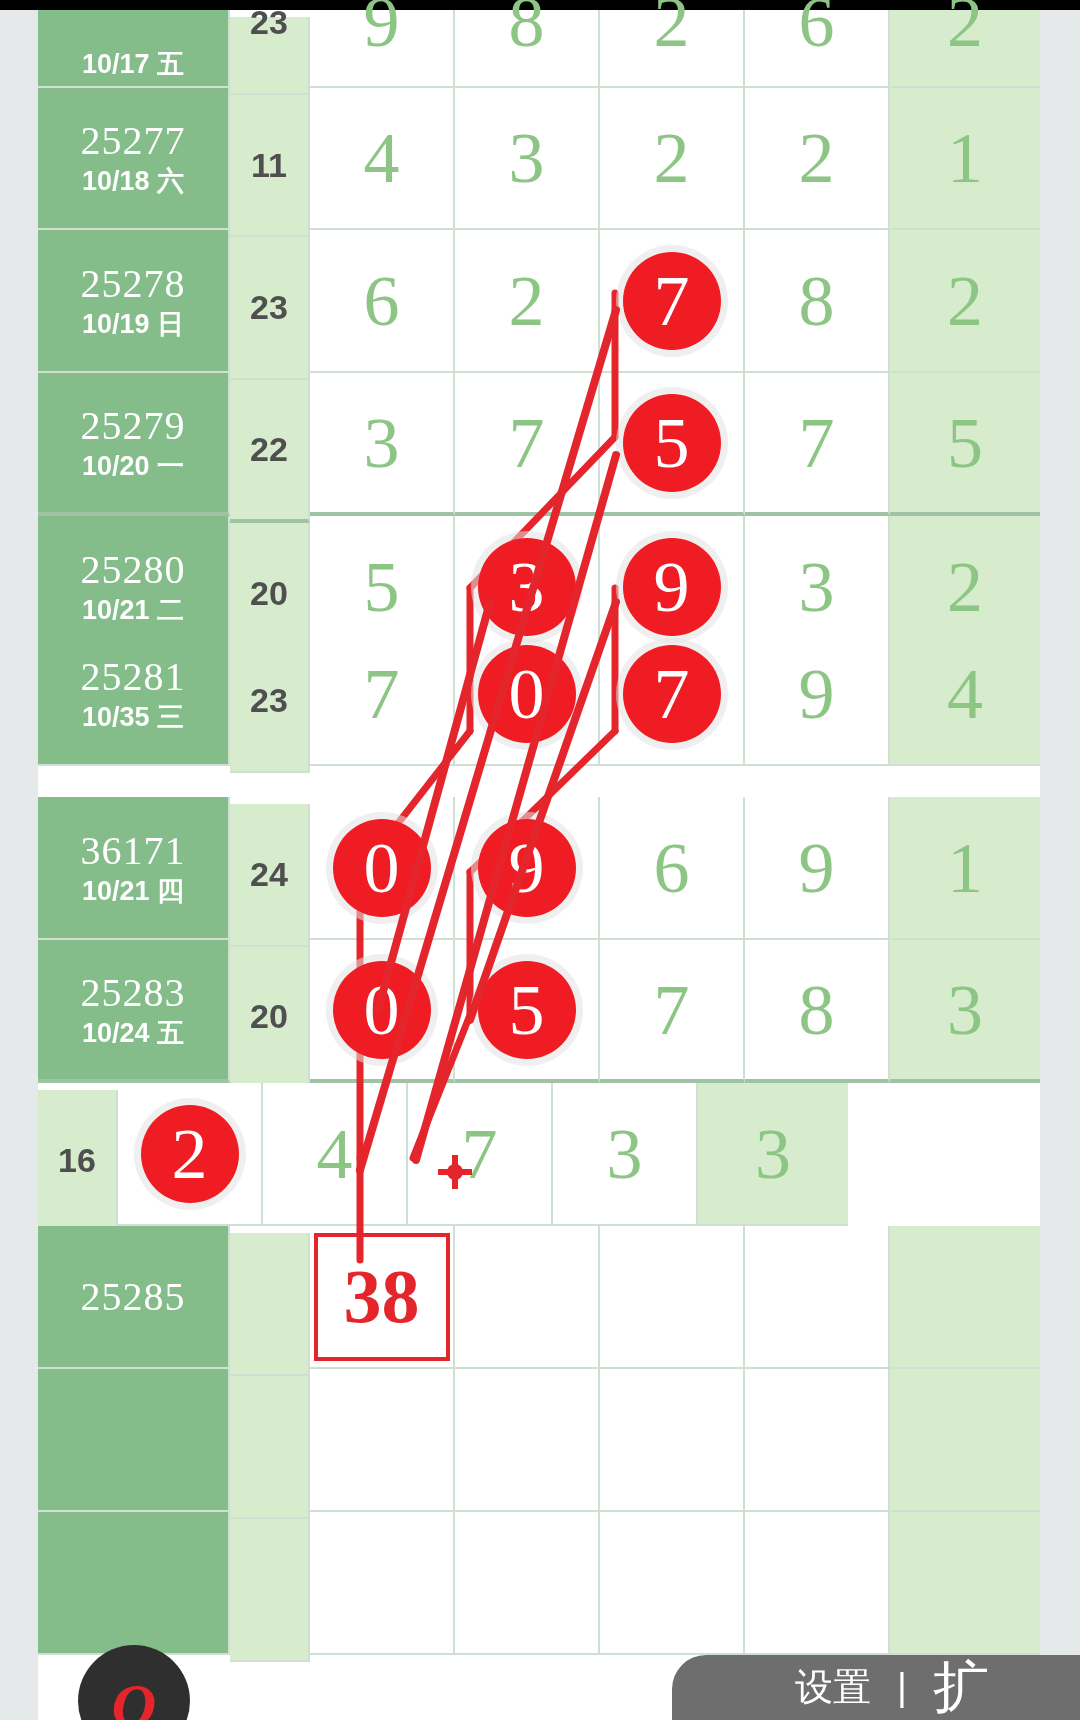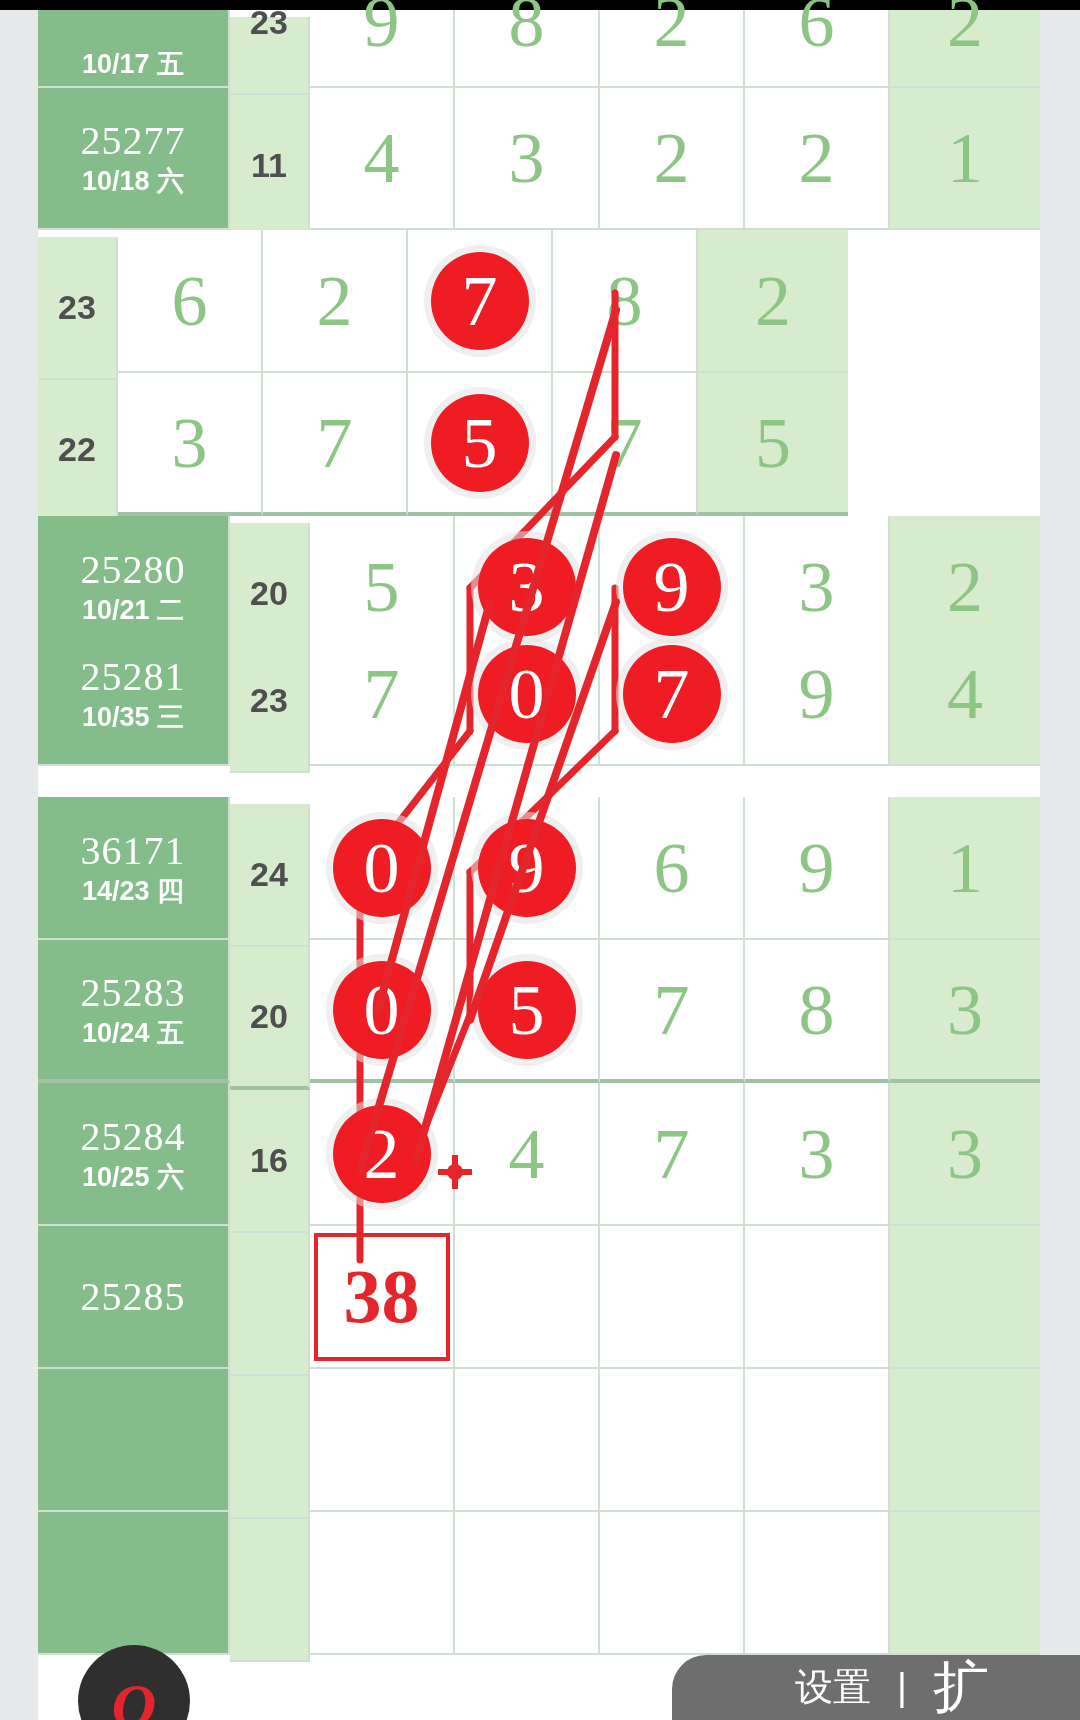--- a/index.html
+++ b/index.html
@@ -264,20 +264,24 @@
       </div>
       <div class="cell c-d4" style="height:142px">
         <span class="digit">2</span>
       </div>
       <div class="cell c-last" style="height:142px">
         <span class="digit last">1</span>
       </div>
     </div>
 
     <div class="row" style="height:143px">
+      <div class="cell c-issue" style="height:143px">
+        <div class="issue-no">25278</div>
+        <div class="issue-date">10/19 日</div>
+      </div>
       <div class="cell c-sum" style="height:143px">
         <span class="sum-txt">23</span>
       </div>
       <div class="cell c-d1" style="height:143px">
         <span class="digit">6</span>
       </div>
       <div class="cell c-d2" style="height:143px">
         <span class="digit">2</span>
       </div>
       <div class="cell c-d3" style="height:143px">
@@ -288,20 +292,24 @@
       </div>
       <div class="cell c-d4" style="height:143px">
         <span class="digit">8</span>
       </div>
       <div class="cell c-last" style="height:143px">
         <span class="digit last">2</span>
       </div>
     </div>
 
     <div class="row sep-bottom" style="height:143px">
+      <div class="cell c-issue" style="height:143px">
+        <div class="issue-no">25279</div>
+        <div class="issue-date">10/20 一</div>
+      </div>
       <div class="cell c-sum" style="height:143px">
         <span class="sum-txt">22</span>
       </div>
       <div class="cell c-d1" style="height:143px">
         <span class="digit">3</span>
       </div>
       <div class="cell c-d2" style="height:143px">
         <span class="digit">7</span>
       </div>
       <div class="cell c-d3" style="height:143px">
@@ -376,21 +384,21 @@
         <span class="digit">9</span>
       </div>
       <div class="cell c-last" style="height:143px">
         <span class="digit last">4</span>
       </div>
     </div>
 
     <div class="row" style="height:143px">
       <div class="cell c-issue" style="height:143px">
         <div class="issue-no">36171</div>
-        <div class="issue-date">14/23 四</div>
+        <div class="issue-date">10/21 四</div>
       </div>
       <div class="cell c-sum" style="height:143px">
         <span class="sum-txt">24</span>
       </div>
       <div class="cell c-d1" style="height:143px">
         <span class="digit hl">
           <span class="ball"></span>
           <span>0</span>
         </span>
       </div>
@@ -436,24 +444,20 @@
       </div>
       <div class="cell c-d4" style="height:143px">
         <span class="digit">8</span>
       </div>
       <div class="cell c-last" style="height:143px">
         <span class="digit last">3</span>
       </div>
     </div>
 
     <div class="row" style="height:143px">
-      <div class="cell c-issue" style="height:143px">
-        <div class="issue-no">25284</div>
-        <div class="issue-date">10/25 六</div>
-      </div>
       <div class="cell c-sum" style="height:143px">
         <span class="sum-txt">16</span>
       </div>
       <div class="cell c-d1" style="height:143px">
         <span class="digit hl">
           <span class="ball"></span>
           <span>2</span>
         </span>
       </div>
       <div class="cell c-d2" style="height:143px">

